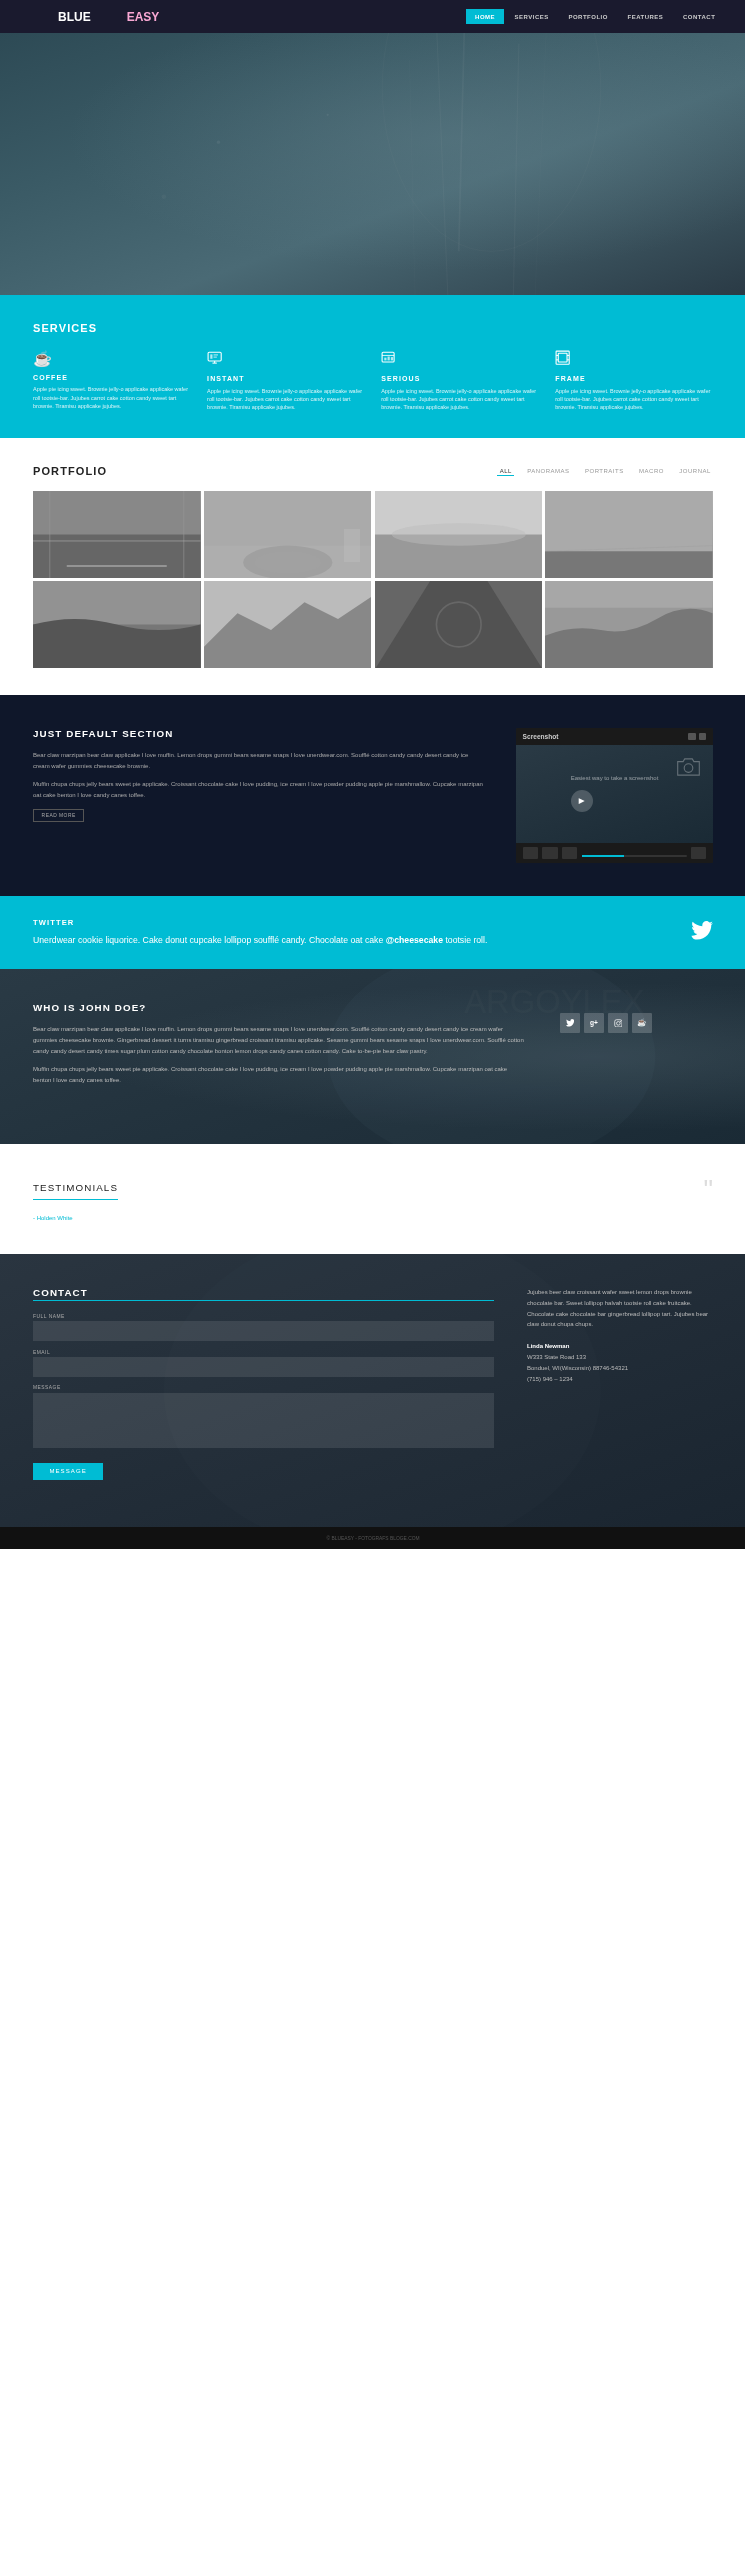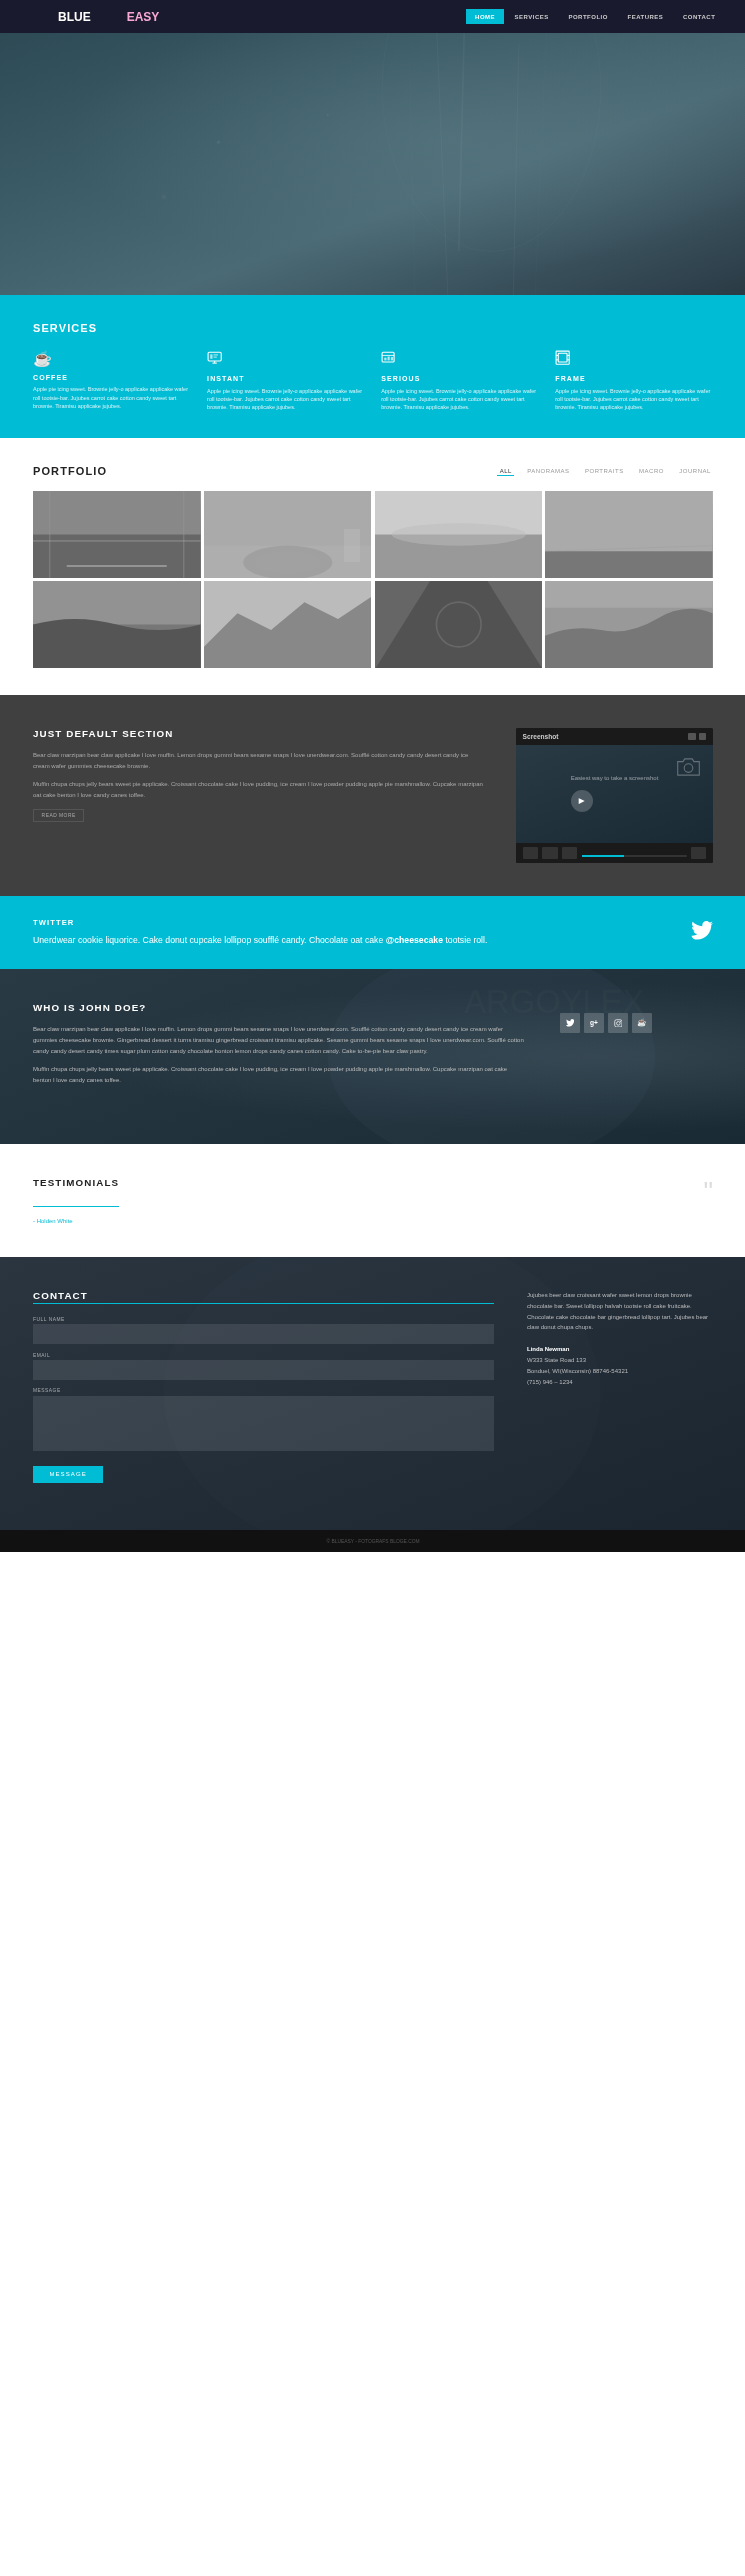--- a/index.html
+++ b/index.html
@@ -162,21 +162,21 @@
     .pi-6 { background: linear-gradient(180deg, #ddd 0%, #bbb 30%, #888 80%, #555 100%); }
     .pi-7 { background: linear-gradient(200deg, #888 0%, #666 50%, #444 100%); }
     .pi-8 { background: linear-gradient(160deg, #ccc 0%, #aaa 50%, #777 100%); }
 
     
     .pi-1::after { content: ''; position: absolute; bottom: 11px; left: 50%; transform: translateX(-50%); width: 60%; height: 1.6px; background: rgba(255,255,255,0.3); }
     .pi-2::after { content: ''; position: absolute; bottom: 16.4px; right: 11px; width: 16.4px; height: 33px; background: rgba(200,200,200,0.3); }
 
     
     .default-section {
-      background: #404040;
+      background: #0f172a;
       padding: 33px 33px;
       display: flex;
       gap: 33px;
       align-items: flex-start;
     }
     .default-content { flex: 1; }
     .default-content h2 {
       font-size: 9.8px;
       font-weight: 900;
       color: white;
@@ -330,26 +330,26 @@
       padding: 33px 33px;
     }
     .testimonials-header {
       display: flex;
       align-items: center;
       justify-content: space-between;
       margin-bottom: 11px;
     }
     .testimonials-header h2 {
       font-size: 9.8px;
-      font-weight: 700;
+      font-weight: 400;
       color: #222;
       letter-spacing: 1.1px;
       text-transform: uppercase;
       border-bottom: 1.1px solid #00bcd4;
-      padding-bottom: 18px;
+      padding-bottom: 6px;
     }
     .quote-mark { font-size: 27px; color: #ddd; line-height: 1; }
     .testimonial-text {
       font-size: 7.6px;
       color: #555;
       line-height: 1.7;
       margin-bottom: 8.7px;
     }
     .testimonial-author { font-size: 6px; color: #00bcd4; }
 

